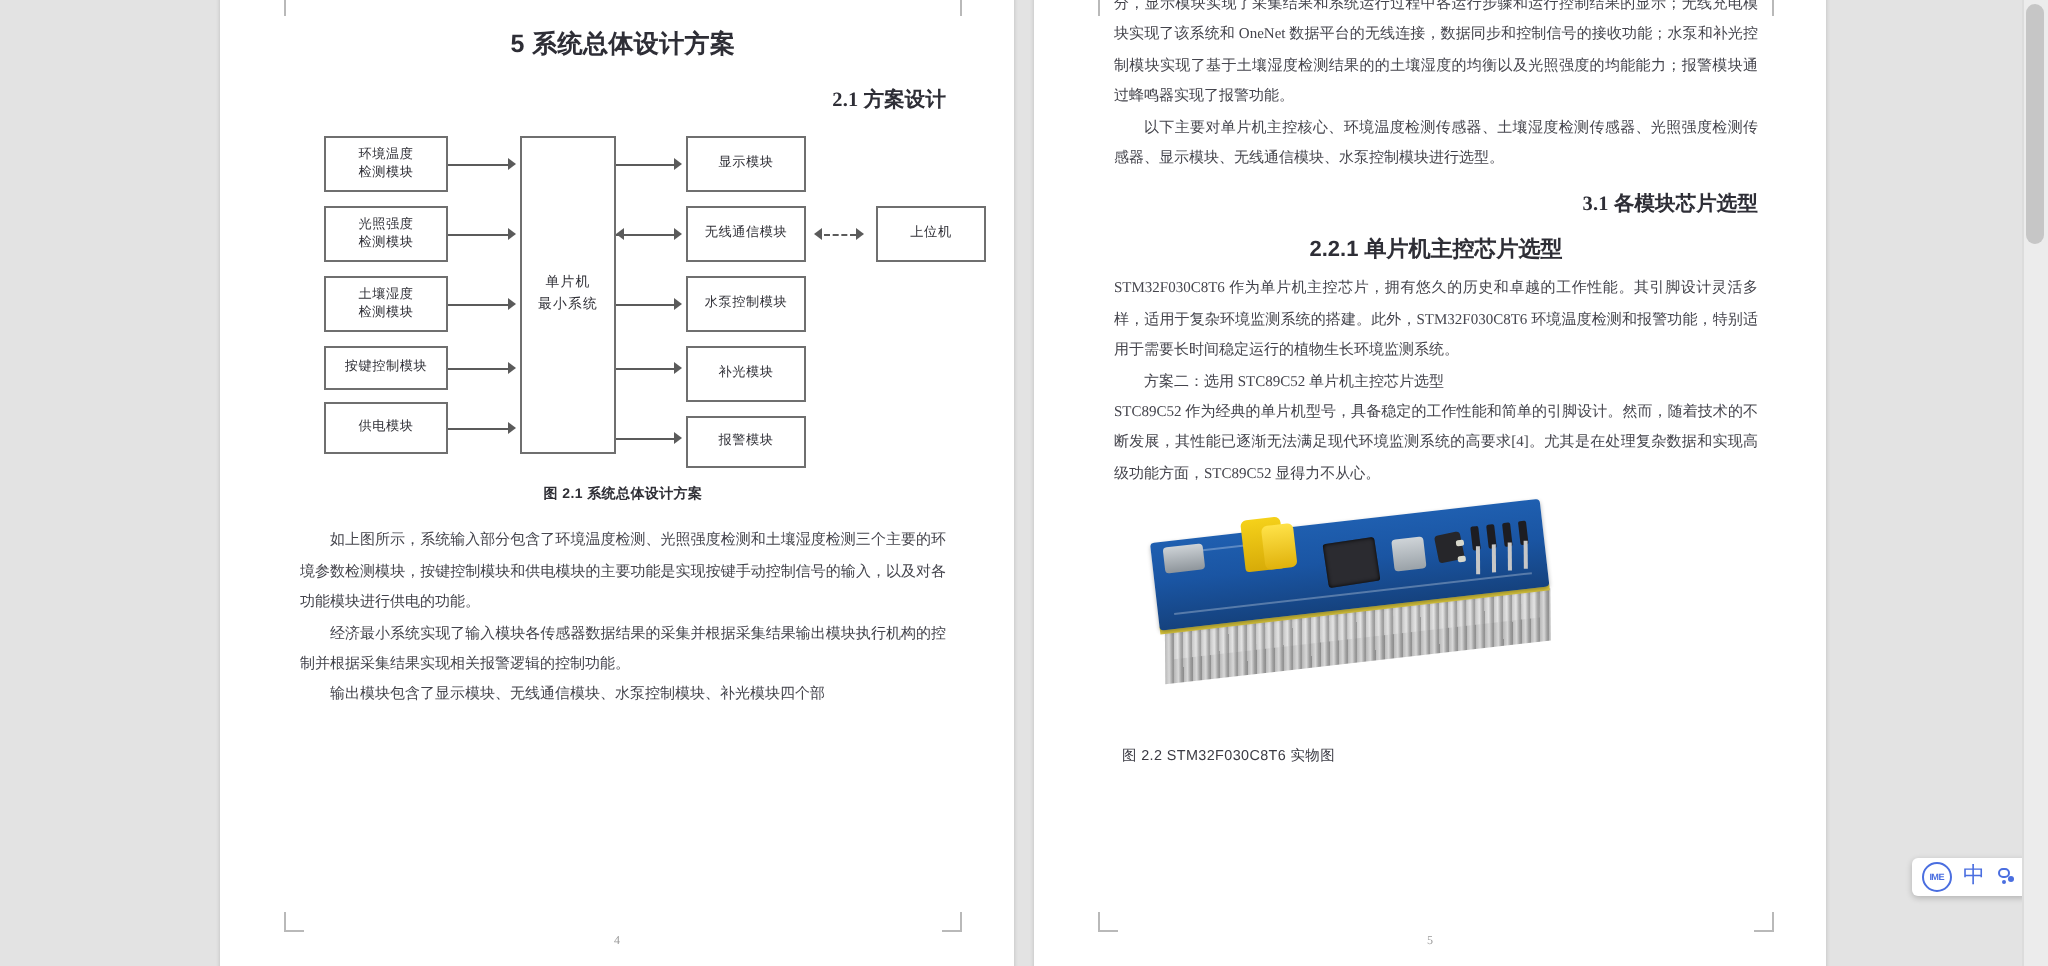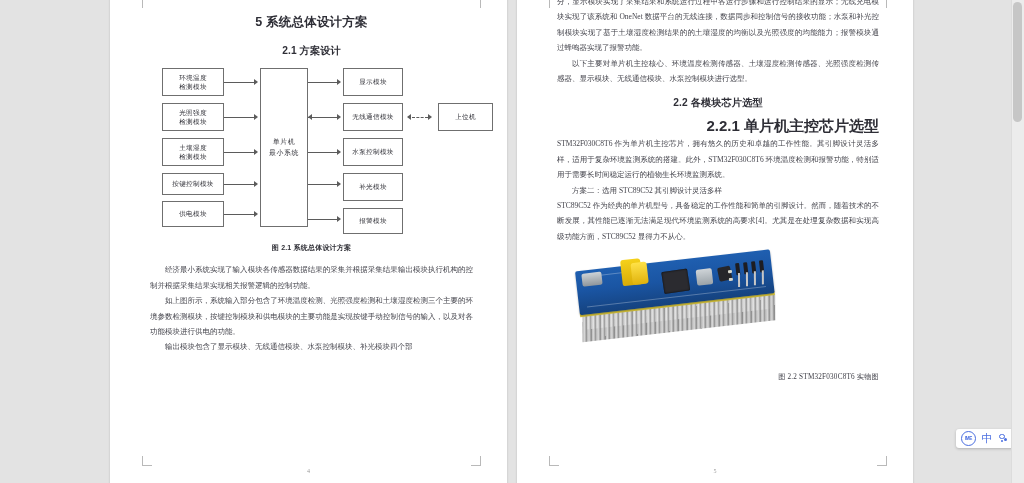--- a/index.html
+++ b/index.html
@@ -57,37 +57,37 @@
     font-family: "Liberation Sans", sans-serif;
     font-weight: bold;
     font-size: 12.5px;
     line-height: 16px;
     text-align: center;
     margin: 12px 0 14px 0;
     color: #2e2e36;
     letter-spacing: 0.2px;
   }
   h2.doc-h2 {
-    font-family: Liberation Sans, sans-serif;
+    font-family: Liberation Serif, serif;
     font-weight: bold;
     font-size: 10.2px;
     line-height: 14px;
     margin: 10px 0 6px 0;
     color: #2e2e36;
-    text-align: center;
+    text-align: right;
     letter-spacing: 0.1px;
   }
   h3.doc-h3 {
     font-family: "Liberation Sans", sans-serif;
     font-weight: bold;
-    font-size: 15px;
+    font-size: 11px;
     line-height: 13px;
     margin: 9px 0 4px 0;
     color: #2e2e36;
-    text-align: right;
+    text-align: center;
   }
   p.para {
     margin: 0 0 0 0;
     text-indent: 15px;
     font-size: 7.5px;
     line-height: 15.4px;
     text-align: justify;
     color: #44444c;
   }
   p.para.noindent { text-indent: 0; }
@@ -95,24 +95,24 @@
   .figcap {
     font-family: "Liberation Sans", sans-serif;
     font-weight: bold;
     font-size: 7px;
     text-align: center;
     margin: 4px 0 7px 0;
     color: #2f2f36;
     letter-spacing: .2px;
   }
   .figcap.plain {
-    font-family: Liberation Serif, serif;
+    font-family: Liberation Sans, sans-serif;
     font-weight: normal;
     font-size: 7.2px;
-    text-align: right;
+    text-align: left;
     padding-left: 4px;
     color: #3b3b44;
   }
   .pagenum {
     position: absolute;
     bottom: 18px; left: 0; right: 0;
     text-align: center;
     font-size: 6px;
     color: #9a9a9a;
   }
@@ -433,43 +433,43 @@
         <div class="ln" style="left:158px; top:155px; width:30px;"></div>
         <div class="arrow-r" style="left:187px; top:152px;"></div>
 
         <div class="arrow-l" style="left:257px; top:50px;"></div>
         <div class="dashln" style="left:262px; top:53px; width:16px;"></div>
         <div class="arrow-r" style="left:278px; top:50px;"></div>
       </div>
 
       <div class="figcap">图 2.1 系统总体设计方案</div>
 
+      <p class="para">如上图所示，系统输入部分包含了环境温度检测、光照强度检测和土壤湿度检测三个主要的环境参数检测模块，按键控制模块和供电模块的主要功能是实现按键手动控制信号的输入，以及对各功能模块进行供电的功能。</p>
       <p class="para">经济最小系统实现了输入模块各传感器数据结果的采集并根据采集结果输出模块执行机构的控制并根据采集结果实现相关报警逻辑的控制功能。</p>
-      <p class="para">如上图所示，系统输入部分包含了环境温度检测、光照强度检测和土壤湿度检测三个主要的环境参数检测模块，按键控制模块和供电模块的主要功能是实现按键手动控制信号的输入，以及对各功能模块进行供电的功能。</p>
       <p class="para">输出模块包含了显示模块、无线通信模块、水泵控制模块、补光模块四个部</p>
     </div>
 
     <div class="pagenum">4</div>
   </div>
 
   <div class="page" id="page-right">
     <div class="crop tl"></div>
     <div class="crop tr"></div>
     <div class="crop bl"></div>
     <div class="crop br"></div>
 
     <div class="page-inner">
       <p class="para noindent">分，显示模块实现了采集结果和系统运行过程中各运行步骤和运行控制结果的显示；无线充电模块实现了该系统和 OneNet 数据平台的无线连接，数据同步和控制信号的接收功能；水泵和补光控制模块实现了基于土壤湿度检测结果的的土壤湿度的均衡以及光照强度的均能能力；报警模块通过蜂鸣器实现了报警功能。</p>
       <p class="para">以下主要对单片机主控核心、环境温度检测传感器、土壤湿度检测传感器、光照强度检测传感器、显示模块、无线通信模块、水泵控制模块进行选型。</p>
 
-      <h2 class="doc-h2">2.2 各模块芯片选型</h2>
+      <h2 class="doc-h2">3.1 各模块芯片选型</h2>
       <h3 class="doc-h3">2.2.1 单片机主控芯片选型</h3>
 
       <p class="para noindent">STM32F030C8T6 作为单片机主控芯片，拥有悠久的历史和卓越的工作性能。其引脚设计灵活多样，适用于复杂环境监测系统的搭建。此外，STM32F030C8T6 环境温度检测和报警功能，特别适用于需要长时间稳定运行的植物生长环境监测系统。</p>
-      <p class="para">方案二：选用 STC89C52 其引脚设计灵活多样</p>
+      <p class="para">方案二：选用 STC89C52 单片机主控芯片选型</p>
       <p class="para noindent">STC89C52 作为经典的单片机型号，具备稳定的工作性能和简单的引脚设计。然而，随着技术的不断发展，其性能已逐渐无法满足现代环境监测系统的高要求[4]。尤其是在处理复杂数据和实现高级功能方面，STC89C52 显得力不从心。</p>
 
       <div class="photo-wrap">
         <div class="board">
           <div class="pins"></div>
           <div class="pins2"></div>
           <div class="pcb-edge"></div>
           <div class="pcb">
             <div class="silk" style="left:8px; top:36px; width:180px;"></div>
             <div class="silk" style="left:8px; top:6px; width:40px;"></div>

